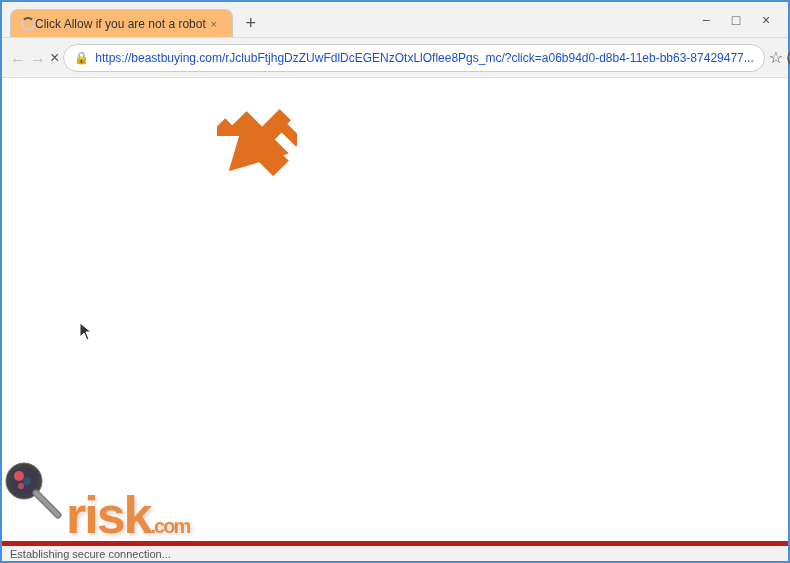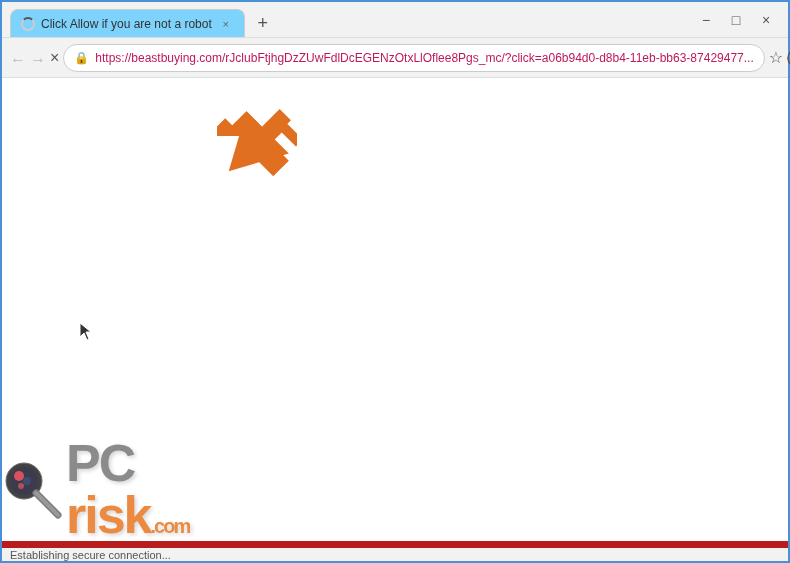--- a/index.html
+++ b/index.html
@@ -32,31 +32,30 @@
 
     .tab-area {
       display: flex;
       align-items: flex-end;
       height: 100%;
       padding-left: 8px;
       flex: 1;
     }
 
     .tab {
-      background: #7dd3fc;
+      background: #fdba74;
       border: 1px solid #ccc;
       border-bottom: none;
       border-radius: 8px 8px 0 0;
       height: 28px;
       display: flex;
       align-items: center;
       padding: 0 10px;
       font-size: 12px;
       color: #333;
-      gap: 6px;
       min-width: 180px;
       max-width: 240px;
       position: relative;
     }
 
     .tab-spinner {
       width: 14px;
       height: 14px;
       border: 2px solid #ccc;
       border-top: 2px solid #555;
@@ -161,21 +160,21 @@
 
     .lock-icon {
       color: #555;
       font-size: 12px;
       flex-shrink: 0;
     }
 
     .url-text {
       flex: 1;
       font-size: 12px;
-      color: #be185d;
+      color: #1d4ed8;
       white-space: nowrap;
       overflow: hidden;
       text-overflow: ellipsis;
     }
 
     .star-icon, .account-icon, .menu-icon {
       width: 28px;
       height: 28px;
       display: flex;
       align-items: center;
@@ -203,21 +202,21 @@
 
     .arrow-svg {
       width: 80px;
       height: 90px;
     }
 
     
     .status-bar {
       height: 20px;
       background: #f2f2f2;
-      border-top: 7px solid #b91c1c;
+      border-top: 5px solid #b91c1c;
       display: flex;
       align-items: center;
       padding: 0 8px;
       font-size: 11px;
       color: #555;
     }
 
     
     .watermark {
       position: absolute;
@@ -329,21 +328,21 @@
         <circle cx="22" cy="22" r="18" fill="#222" stroke="#555" stroke-width="1"></circle>
         <circle cx="22" cy="22" r="14" fill="#1a1a2e"></circle>
         <circle cx="17" cy="17" r="5" fill="#e63946" opacity="0.9"></circle>
         <circle cx="25" cy="22" r="4" fill="#1d3557" opacity="0.8"></circle>
         <circle cx="19" cy="27" r="3" fill="#e63946" opacity="0.7"></circle>
         <line x1="34" y1="34" x2="56" y2="56" stroke="#666" stroke-width="7" stroke-linecap="round"></line>
         <line x1="34" y1="34" x2="56" y2="56" stroke="#888" stroke-width="4" stroke-linecap="round"></line>
       </svg>
       <div class="pcrisk-logo">
         <span class="pcrisk-text">
-          <span class="pc-part">PC</span><br>
+          <br>
           <span class="risk-part">risk<span class="pcrisk-dot-com">.com</span></span>
         </span>
       </div>
     </div>
 
   </div>
 
   <div class="status-bar">
     <span>Establishing secure connection...</span>
   </div>

